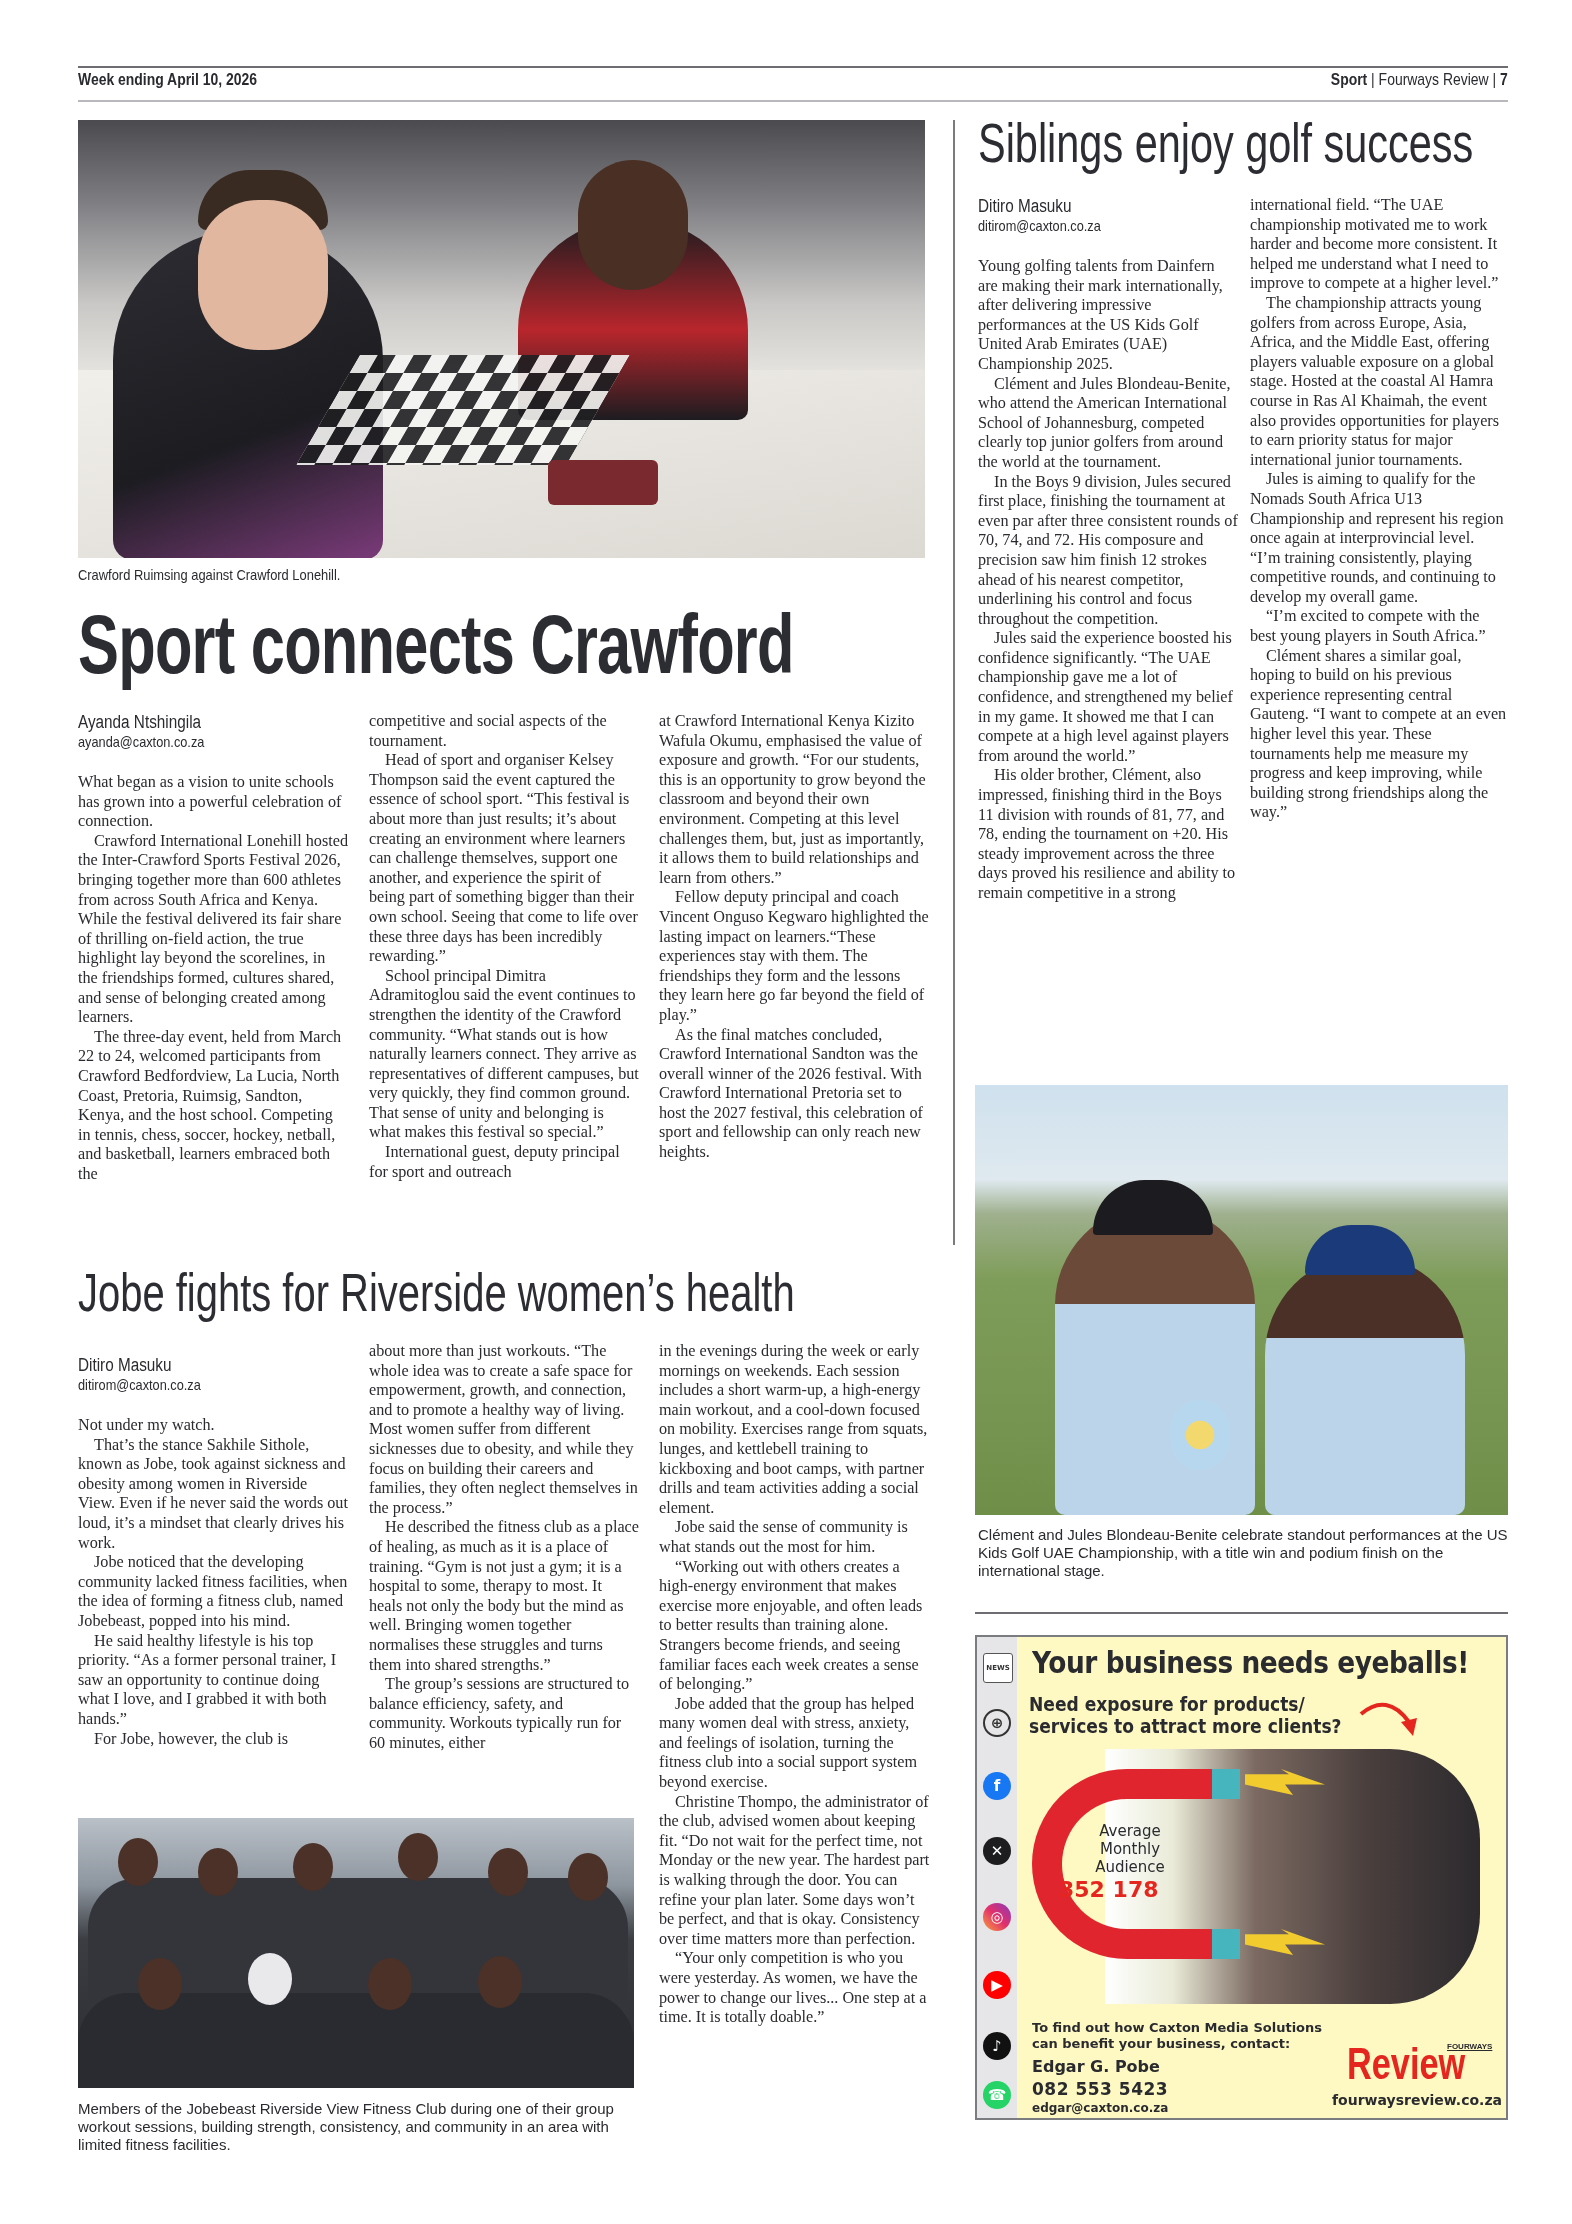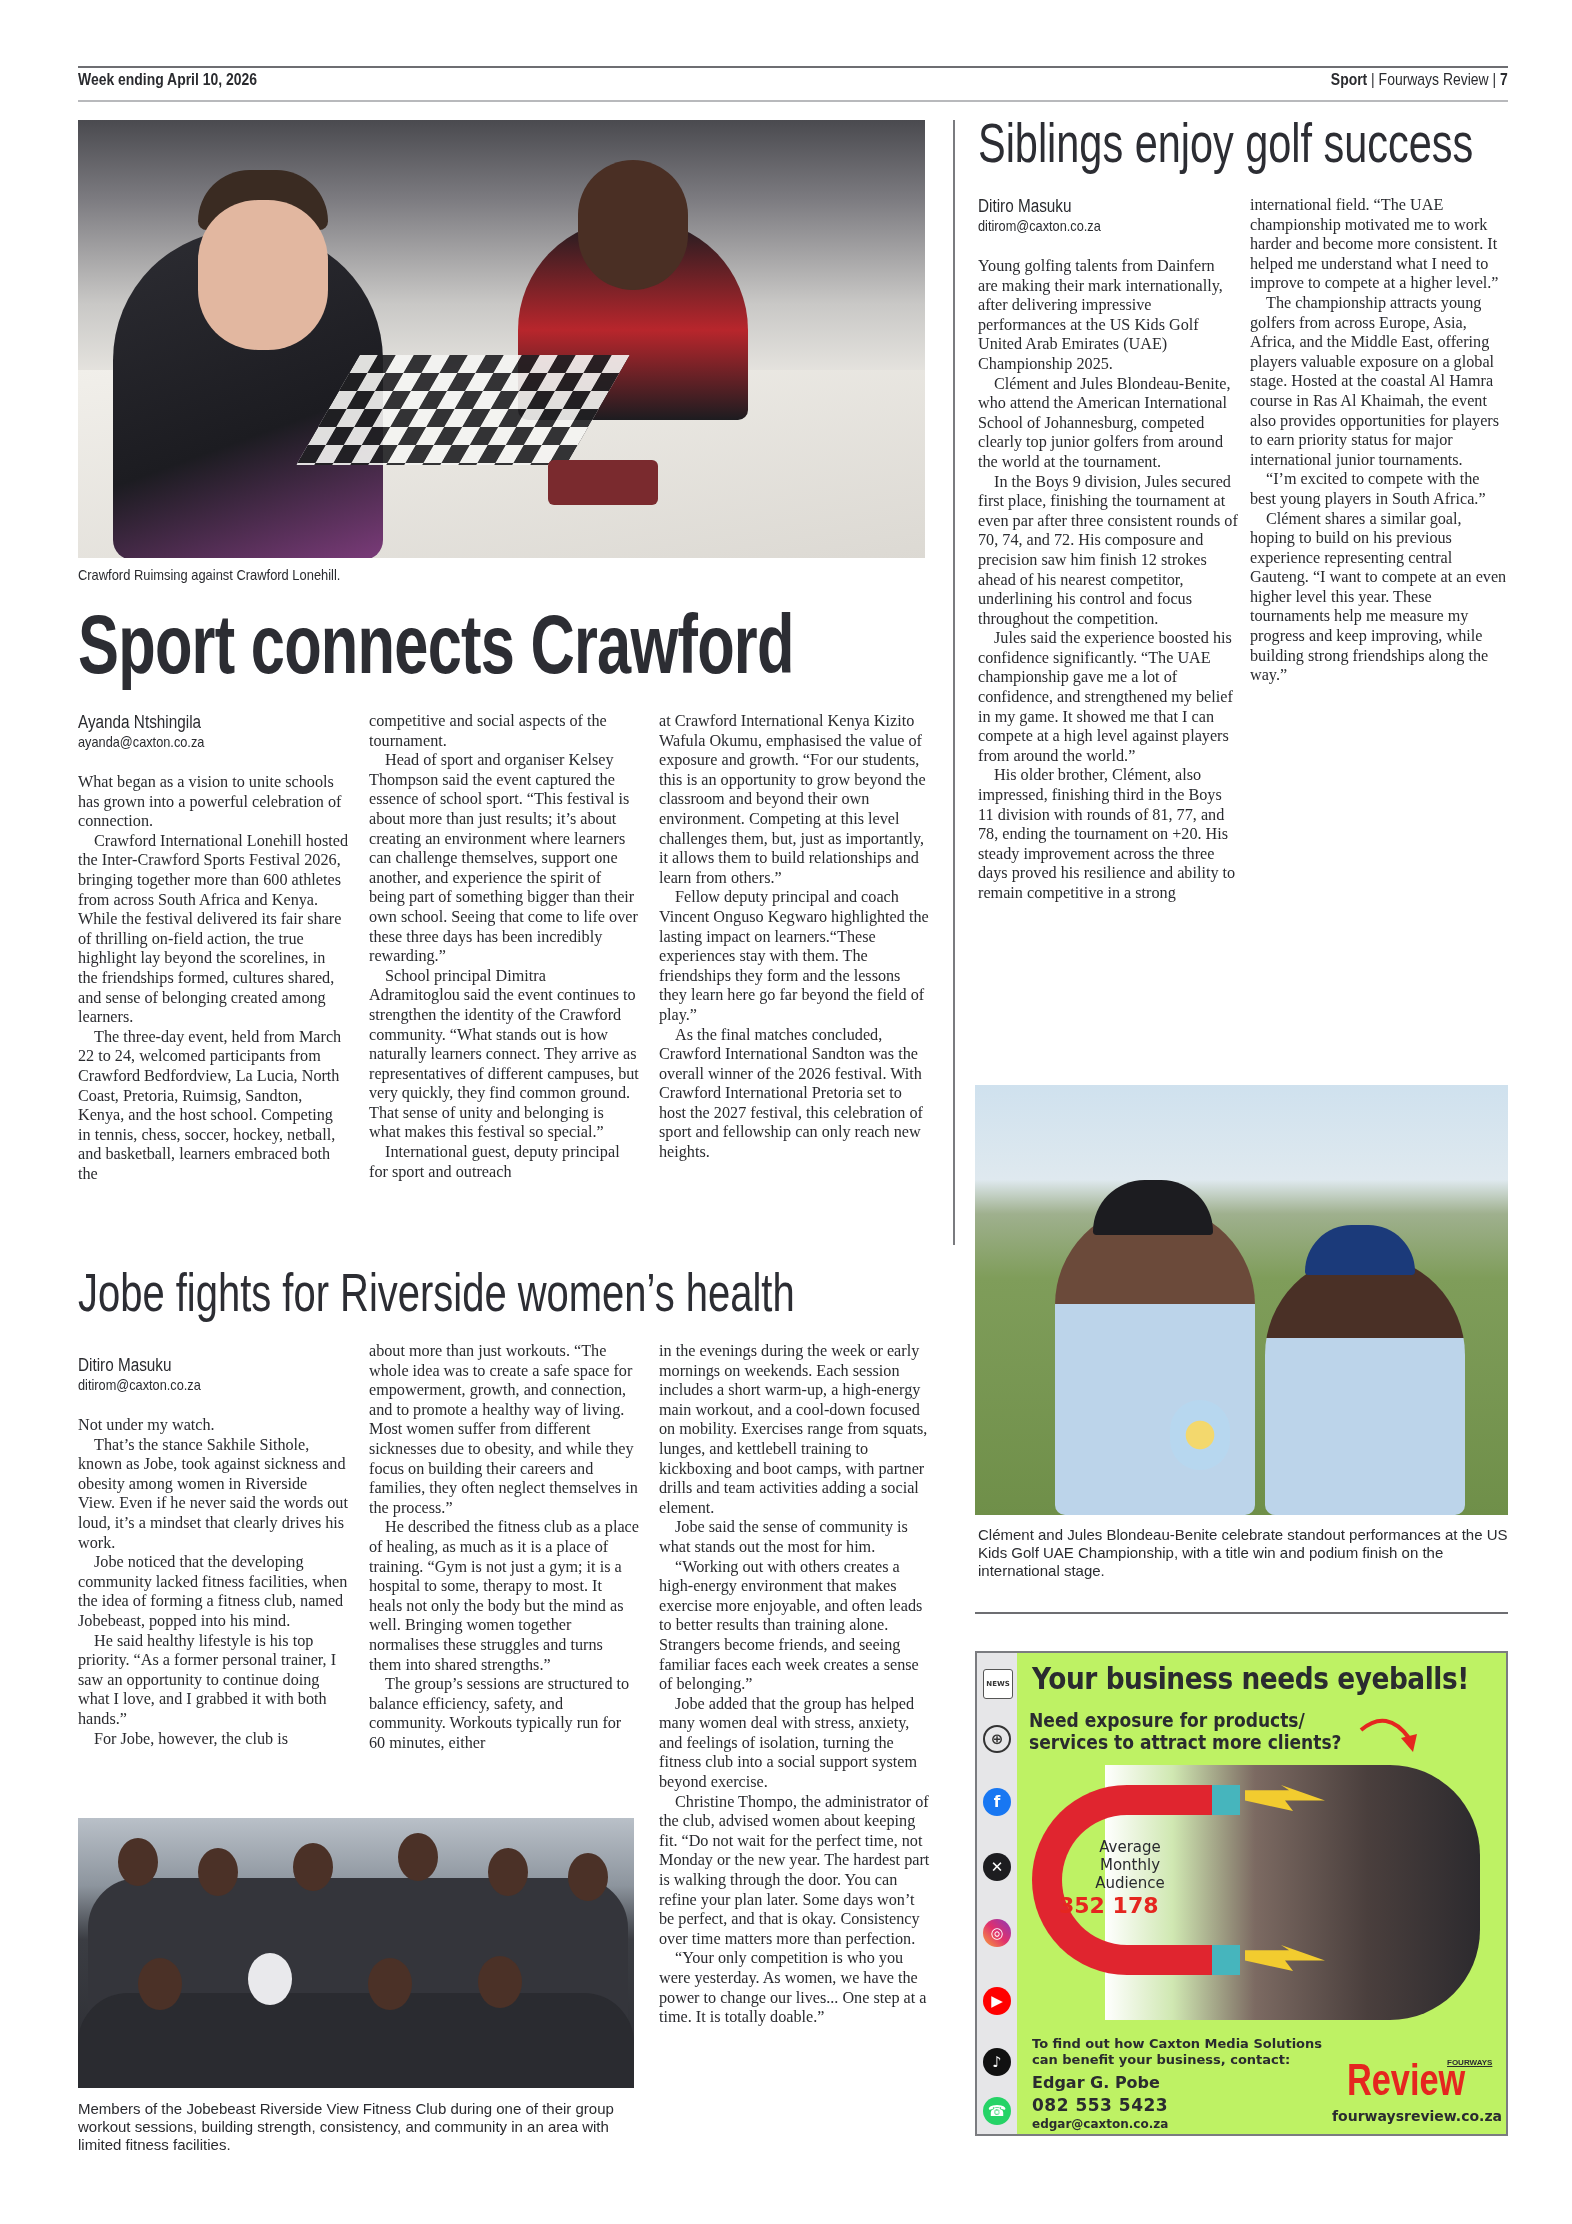--- a/index.html
+++ b/index.html
@@ -46,21 +46,21 @@
   .golf-boy-b { left: 290px; top: 170px; width: 200px; height: 260px; border-radius: 100px 100px 10px 10px; background: linear-gradient(180deg,#4a3026 0 32%, #bcd4ea 32% 100%); }
   .golf-cap-b { left: 330px; top: 140px; width: 110px; height: 50px; border-radius: 55px 55px 4px 4px; background: #1b3a7a; }
   .golf-trophy { left: 195px; top: 315px; width: 60px; height: 70px; border-radius: 30px; background: radial-gradient(circle,#f3d86d 0 30%, #b7d7ef 32% 100%); }
 
   
   .fit-photo { left: 78px; top: 1818px; width: 556px; height: 270px; background: linear-gradient(180deg,#b9c0c8 0%, #8d959e 25%, #3b3d43 45%, #2a2b30 100%); }
   .fit-row { position: absolute; border-radius: 50px 50px 0 0; background: #2e2f35; }
   .fit-head { position: absolute; border-radius: 50%; background: #4b3127; }
 
   
-  .ad { left: 975px; top: 1635px; width: 533px; height: 485px; border: 2px solid #7b7c80; box-sizing: border-box; background: #bef264; margin-top: 16px; }
+  .ad { left: 975px; top: 1635px; width: 533px; height: 485px; border: 2px solid #7b7c80; box-sizing: border-box; background: #fef9c3; }
   .ad-rail { left: 0; top: 0; width: 40px; height: 481px; background: #e6e6e8; }
   .ad-title { left: 55px; top: 8px; font: bold 30px "DejaVu Sans", sans-serif; color: #2a2b2f; white-space: nowrap; transform: scaleX(0.88); transform-origin: left top; letter-spacing: -0.5px; }
   .ad-sub { left: 52px; top: 56px; font: bold 19px "DejaVu Sans", sans-serif; line-height: 22px; color: #2a2b2f; transform: scaleX(0.9); transform-origin: left top; white-space: nowrap; }
   .ad-crowd { left: 128px; top: 112px; width: 375px; height: 255px; border-radius: 0 90px 90px 0; background: linear-gradient(90deg, rgba(255,255,255,1) 0%, rgba(220,225,230,0.6) 18%, #7c6a62 40%, #4a3f3d 70%, #2c2a2e 100%); }
   .ad-magnet { left: 55px; top: 132px; width: 180px; height: 190px; border: 30px solid #e0252f; border-right: none; border-radius: 110px 0 0 110px; box-sizing: border-box; }
   .ad-pole-top { left: 235px; top: 132px; width: 28px; height: 30px; background: #46b5bd; }
   .ad-pole-bot { left: 235px; top: 292px; width: 28px; height: 30px; background: #46b5bd; }
   .ad-bolt-top { left: 268px; top: 132px; width: 80px; height: 26px; background: #f2cc2f; clip-path: polygon(0 20%, 55% 20%, 45% 0, 100% 60%, 50% 60%, 60% 100%, 0 60%); }
   .ad-bolt-bot { left: 268px; top: 292px; width: 80px; height: 26px; background: #f2cc2f; clip-path: polygon(0 20%, 55% 20%, 45% 0, 100% 60%, 50% 60%, 60% 100%, 0 60%); }
   .ad-aud-label { left: 98px; top: 185px; width: 110px; text-align: center; font: 15px "DejaVu Sans", sans-serif; line-height: 18px; color: #2a2b2f; }
@@ -125,20 +125,21 @@
 <div class="abs col" style="left:978px; top:257px; width:260px;">
   <p class="first">Young golfing talents from Dainfern are making their mark internationally, after delivering impressive performances at the US Kids Golf United Arab Emirates (UAE) Championship 2025.</p>
   <p>Clément and Jules Blondeau-Benite, who attend the American International School of Johannesburg, competed clearly top junior golfers from around the world at the tournament.</p>
   <p>In the Boys 9 division, Jules secured first place, finishing the tournament at even par after three consistent rounds of 70, 74, and 72. His composure and precision saw him finish 12 strokes ahead of his nearest competitor, underlining his control and focus throughout the competition.</p>
   <p>Jules said the experience boosted his confidence significantly. “The UAE championship gave me a lot of confidence, and strengthened my belief in my game. It showed me that I can compete at a high level against players from around the world.”</p>
   <p>His older brother, Clément, also impressed, finishing third in the Boys 11 division with rounds of 81, 77, and 78, ending the tournament on +20. His steady improvement across the three days proved his resilience and ability to remain competitive in a strong</p>
 </div>
 <div class="abs col" style="left:1250px; top:196px; width:258px;">
   <p class="first">international field. “The UAE championship motivated me to work harder and become more consistent. It helped me understand what I need to improve to compete at a higher level.”</p>
   <p>The championship attracts young golfers from across Europe, Asia, Africa, and the Middle East, offering players valuable exposure on a global stage. Hosted at the coastal Al Hamra course in Ras Al Khaimah, the event also provides opportunities for players to earn priority status for major international junior tournaments.</p>
+  <p>Jules is aiming to qualify for the Nomads South Africa U13 Championship and represent his region once again at interprovincial level. “I’m training consistently, playing competitive rounds, and continuing to develop my overall game.</p>
   <p>“I’m excited to compete with the best young players in South Africa.”</p>
   <p>Clément shares a similar goal, hoping to build on his previous experience representing central Gauteng. “I want to compete at an even higher level this year. These tournaments help me measure my progress and keep improving, while building strong friendships along the way.”</p>
 </div>
 
 <div class="abs photo golf-photo">
   <div class="abs golf-boy-a"></div>
   <div class="abs golf-cap-a"></div>
   <div class="abs golf-boy-b"></div>
   <div class="abs golf-cap-b"></div>
   <div class="abs golf-trophy"></div>

